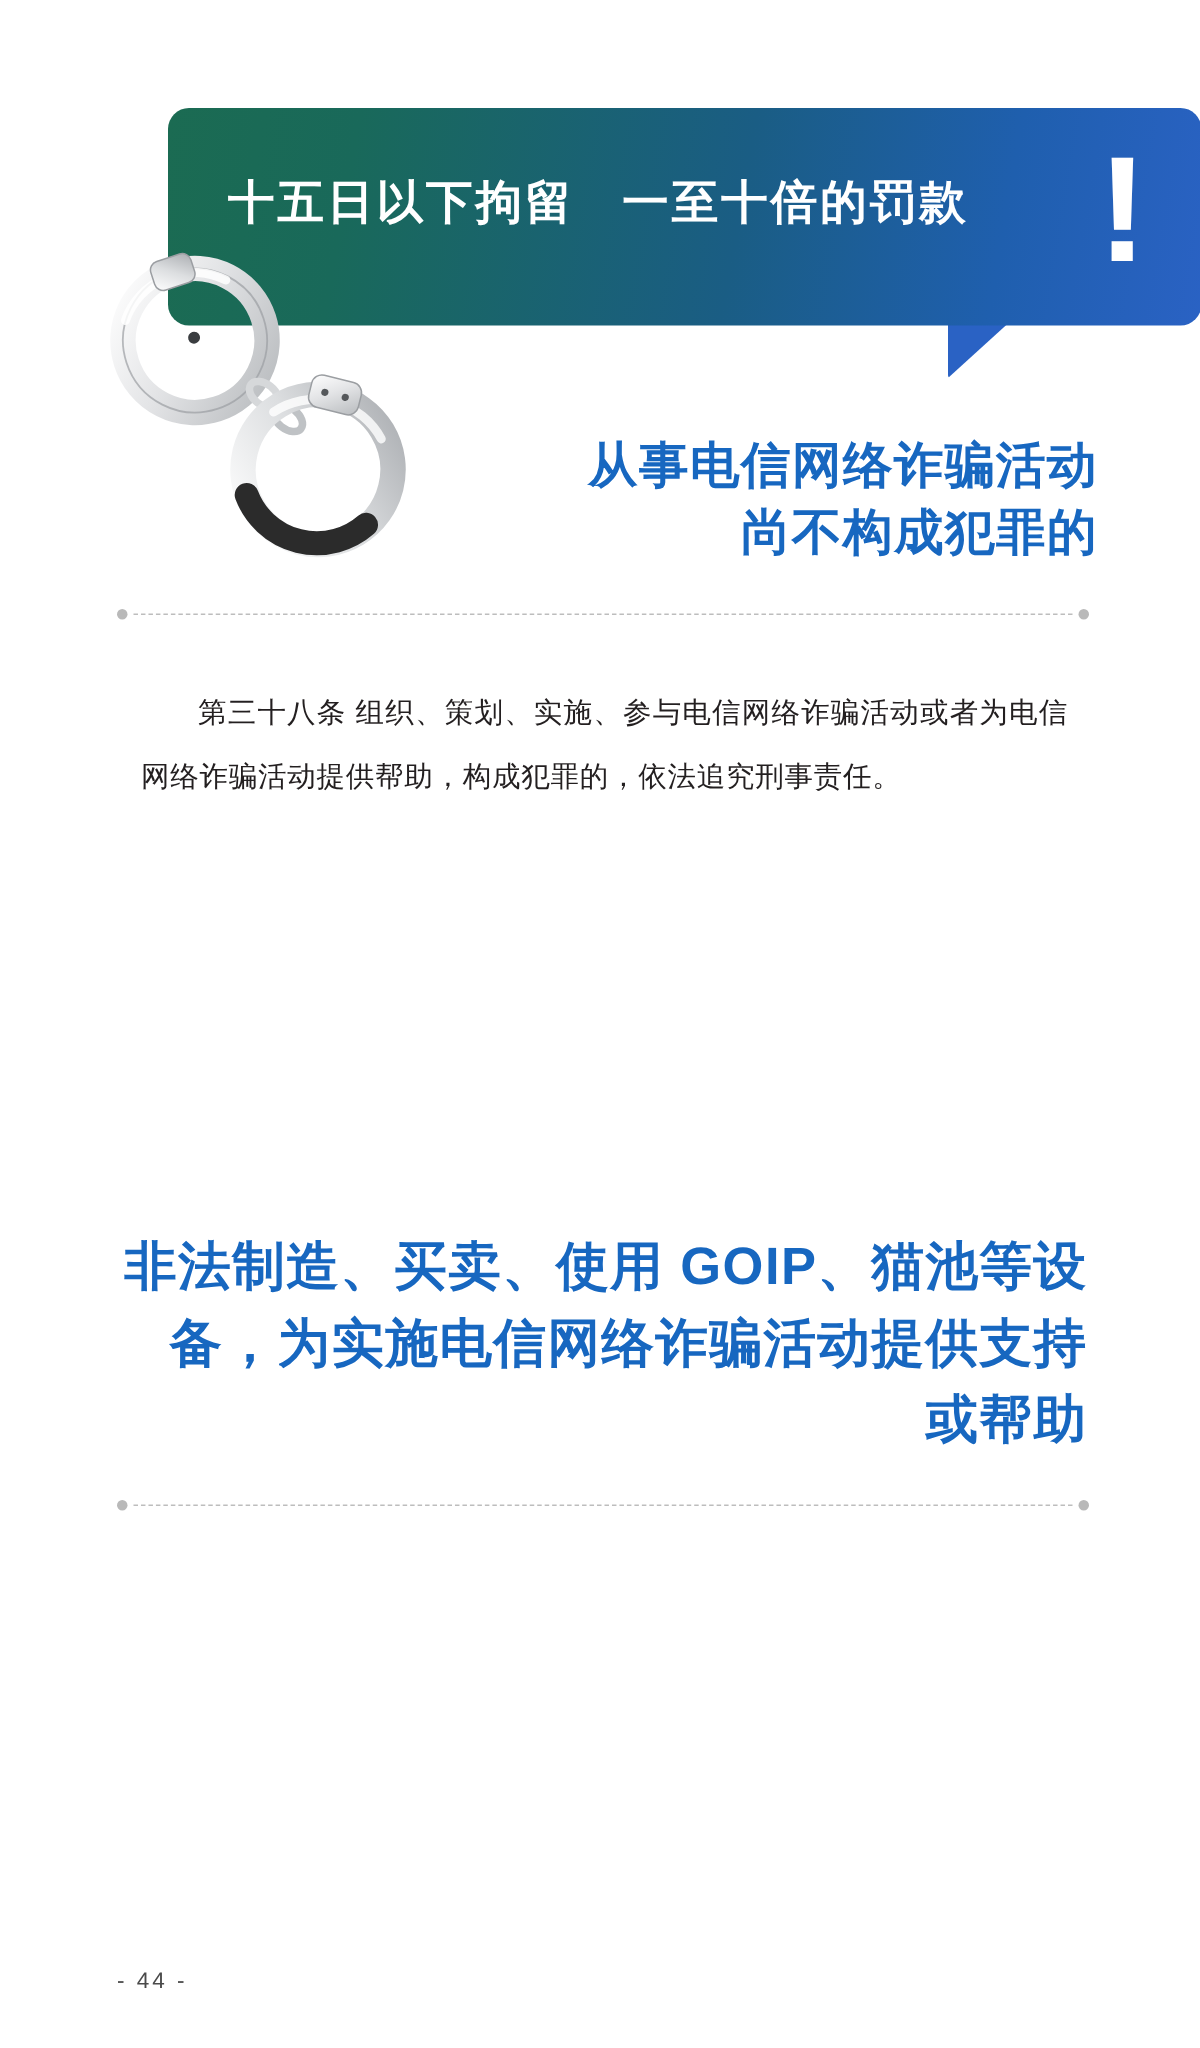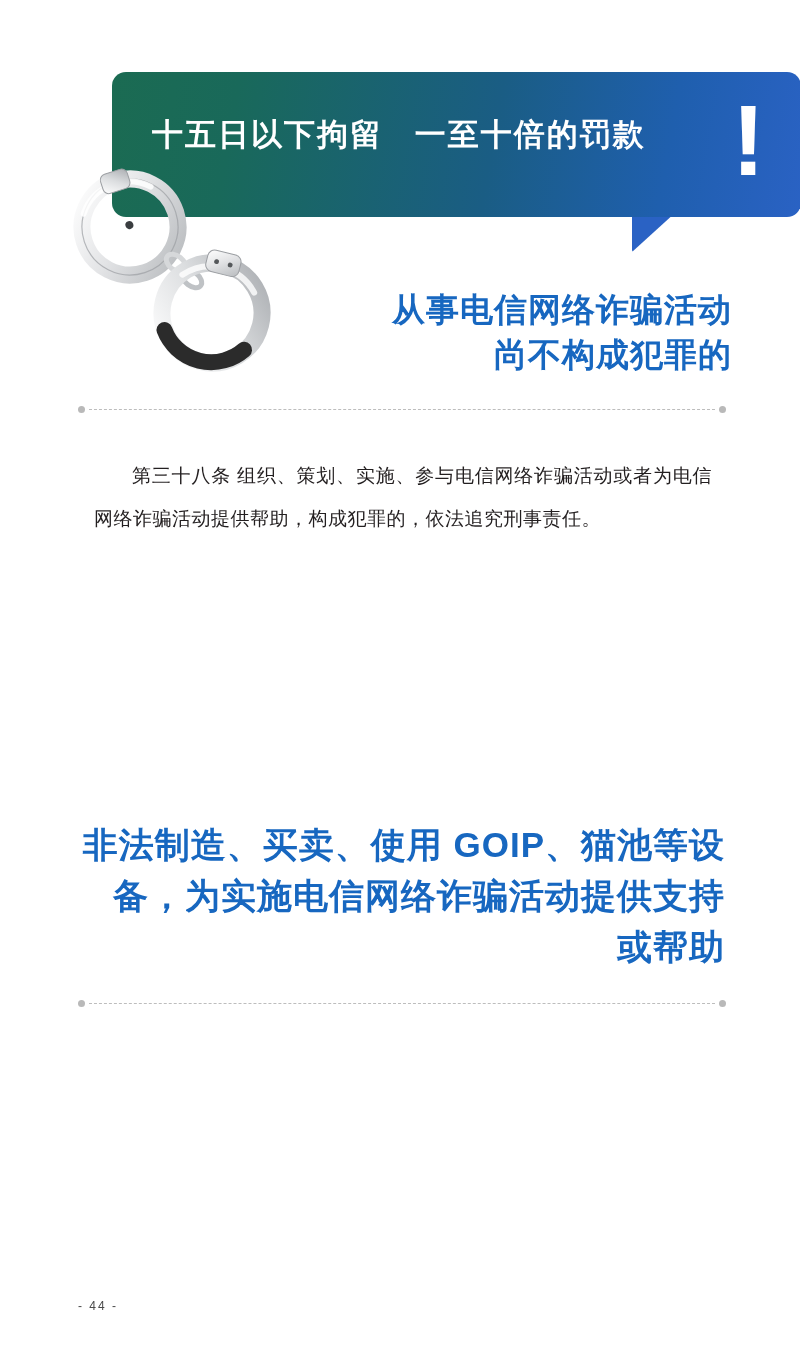--- a/index.html
+++ b/index.html
@@ -145,22 +145,22 @@
   #body-2 { top: 1032px; }
   .body-block p {
     margin: 16px;
     text-indent: 2em;
   }
 
   
   .footer {
     position: absolute;
     left: 78px;
-    bottom: 52px;
-    font-size: 12px;
+    bottom: 36px;
+    font-size: 15px;
     color: #4a4a4a;
     letter-spacing: 2px;
     text-align: right;
   }
 </style>
 </head>
 <body>
 
 <div class="page">
 

